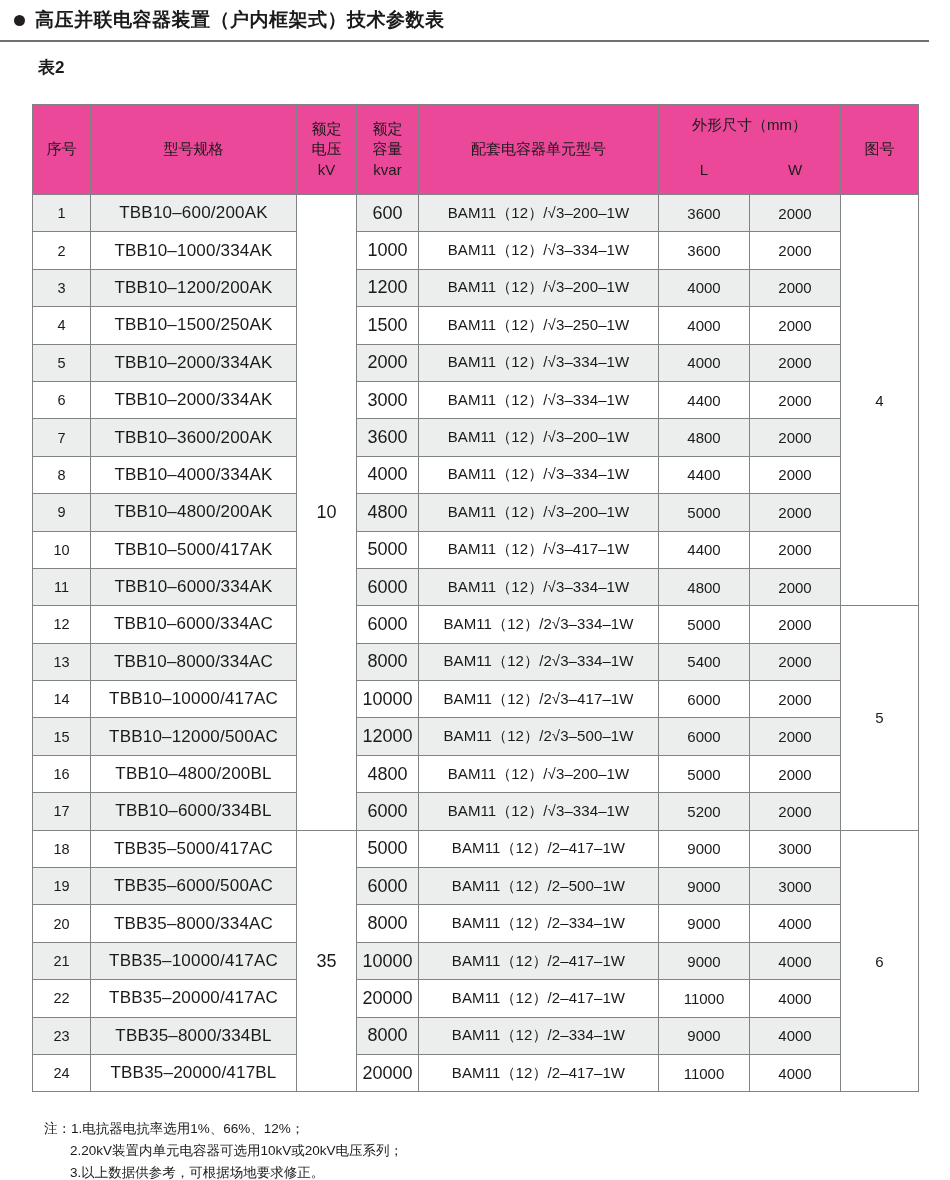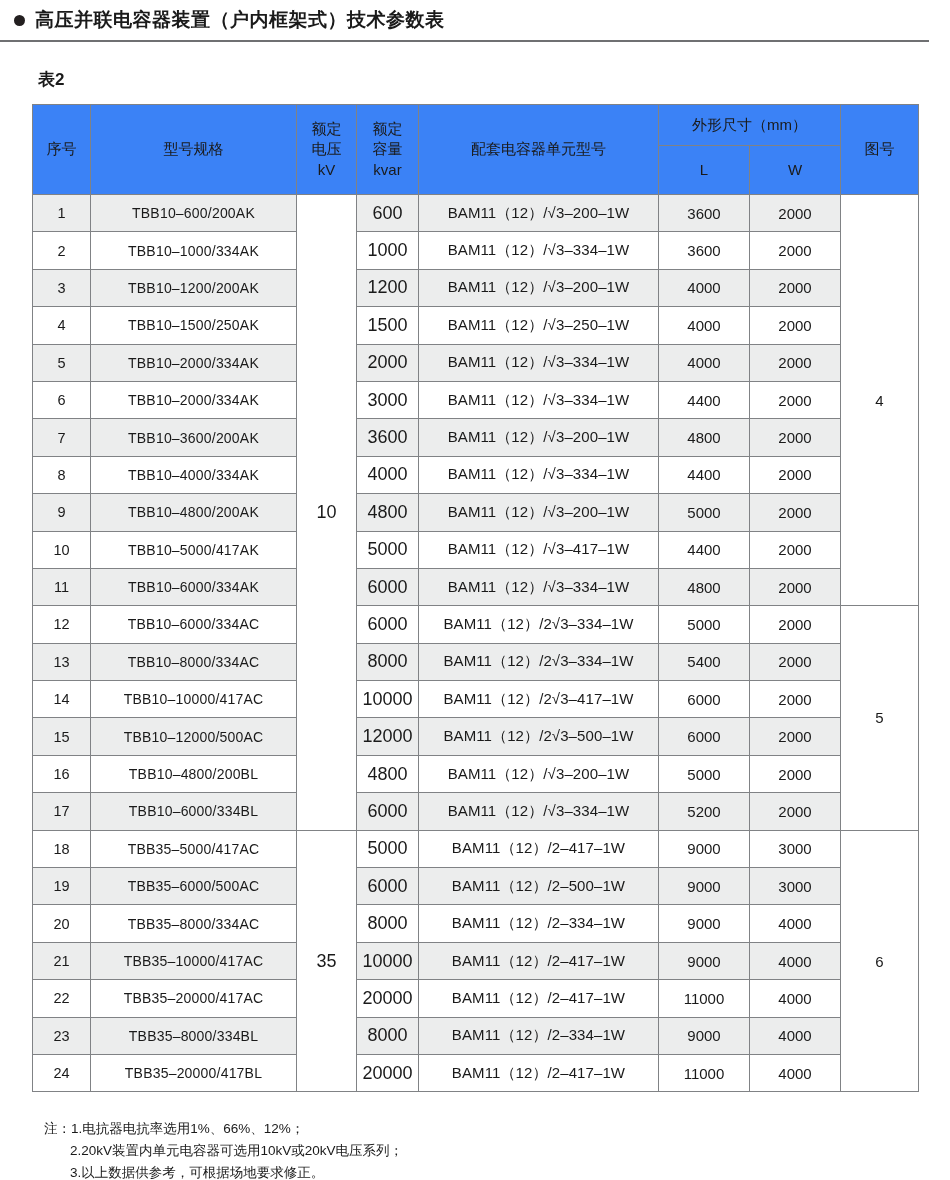--- a/index.html
+++ b/index.html
@@ -46,21 +46,21 @@
     font-size: 19px;
     font-weight: bold;
     letter-spacing: 0.5px;
     color: #1a1a1a;
     white-space: nowrap;
   }
   
   .caption {
     position: absolute;
     left: 38px;
-    top: 68px;
+    top: 56px;
     font-size: 17px;
     font-weight: bold;
     color: #1a1a1a;
   }
   
   .tbl-wrap {
     position: absolute;
     left: 32px;
     top: 104px;
     width: 886px;
@@ -73,32 +73,32 @@
   }
   table.spec td, table.spec th {
     border: 1px solid #808285;
     text-align: center;
     vertical-align: middle;
     padding: 0;
     color: #1a1a1a;
     font-weight: normal;
   }
   thead th {
-    background: #3b82f6;
+    background: #ec4899;
     font-size: 15px;
     line-height: 1.35;
   }
   .hdr-tall { height: 88px; }
   .hdr-top { height: 40px; }
   .hdr-bot { height: 48px; }
   tbody tr { height: 37.4px; }
   tbody tr.odd td { background: #eceded; }
   tbody tr.even td { background: #ffffff; }
   td.col-no { font-size: 14.5px; }
-  td.col-model { font-size: 14px; letter-spacing: 0.2px; }
+  td.col-model { font-size: 17px; letter-spacing: 0.2px; }
   td.col-kv, td.col-kvar { font-size: 18px; }
   td.col-unit { font-size: 15px; letter-spacing: 0.1px; }
   td.col-l, td.col-w { font-size: 15px; }
   td.col-fig { font-size: 15px; }
   
   col.c-no     { width: 58px; }
   col.c-model  { width: 206px; }
   col.c-kv     { width: 60px; }
   col.c-kvar   { width: 62px; }
   col.c-unit   { width: 240px; }

